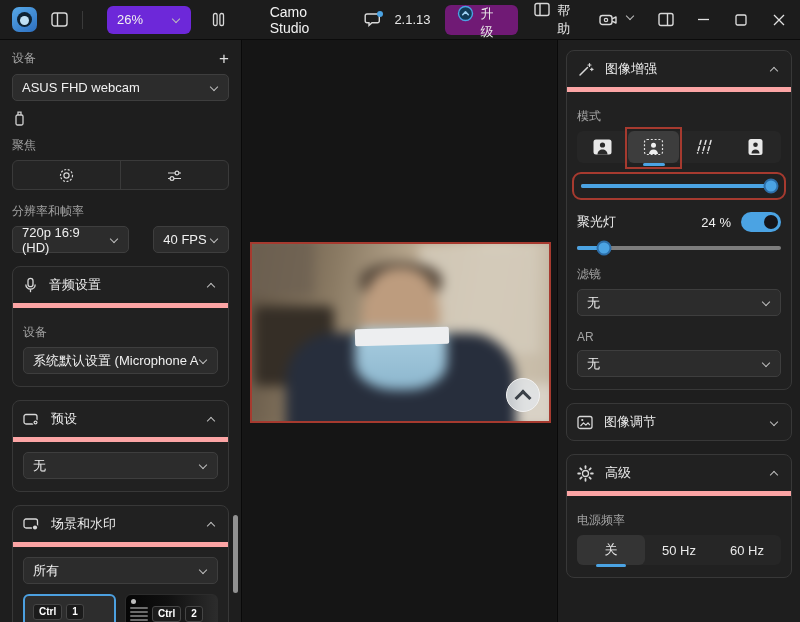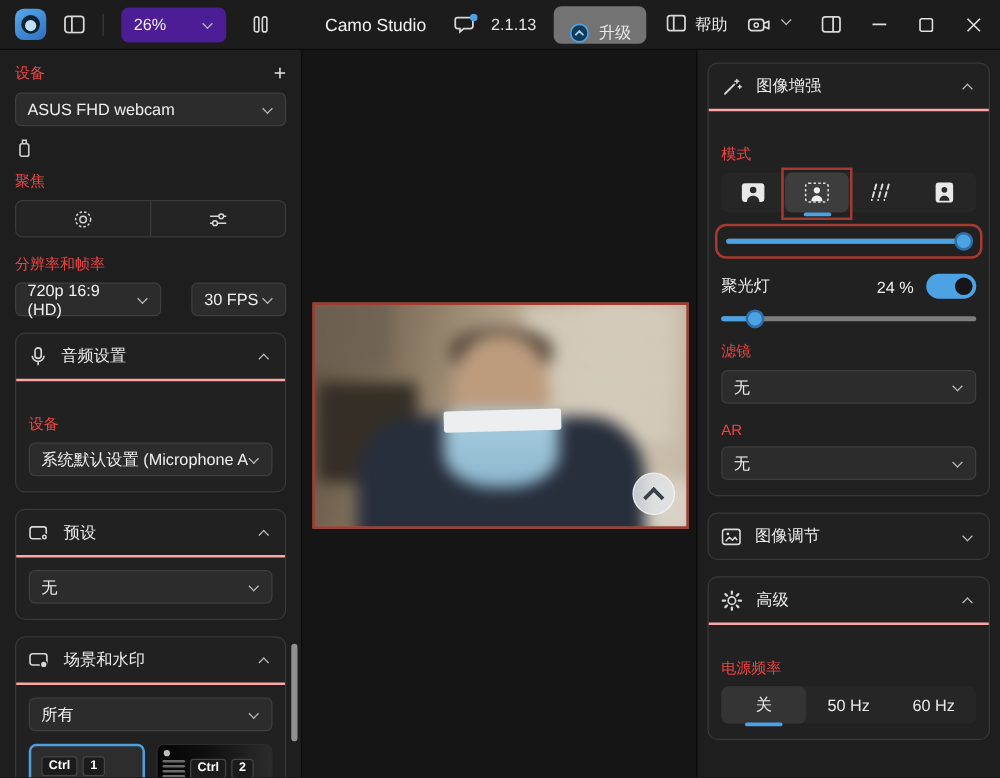--- a/index.html
+++ b/index.html
@@ -6,44 +6,44 @@
 html,body{width:800px;height:622px;overflow:hidden}
 body{font-family:"Liberation Sans",sans-serif;background:#161616;color:#e8e8e8;position:relative}
 svg{display:block}
 
 .titlebar{position:absolute;top:0;left:0;width:800px;height:40px;background:#1c1c1c;border-bottom:1px solid #0b0b0b;display:flex;align-items:center;font-size:13px}
 .applogo{width:25px;height:25px;border-radius:7px;background:linear-gradient(145deg,#57a9e8,#2d6fc0);margin-left:12px;display:flex;align-items:center;justify-content:center}
 .applogo .inner{width:15px;height:15px;border-radius:50%;background:#0e2233;position:relative;overflow:hidden}
 .applogo .inner::after{content:"";position:absolute;left:3px;top:4px;width:9px;height:9px;border-radius:50%;background:#bfe0f5}
 .tbicon{margin-left:14px;display:flex;align-items:center;justify-content:center}
 .vdiv{width:1px;height:18px;background:#3a3a3a;margin-left:14px}
-.zoomdd{margin-left:14px;width:84px;height:28px;background:#4c1d95;border-radius:6px;display:flex;align-items:center;padding:0 10px;color:#f0f0f0}
+.zoomdd{margin-left:24px;width:84px;height:28px;background:#6d28d9;border-radius:6px;display:flex;align-items:center;padding:0 10px;color:#f0f0f0}
 .zoomdd .chev{margin-left:auto}
 .apptitle{margin-left:44px;font-size:14px;color:#f2f2f2}
 .t-right{margin-left:auto;display:flex;align-items:center}
 .version{margin-left:10px;color:#e6e6e6}
-.upgbtn{margin-left:14px;height:30px;background:#737373;border-radius:6px;display:flex;align-items:flex-end;gap:7px;padding:0 12px}
+.upgbtn{margin-left:14px;height:30px;background:#701a75;border-radius:6px;display:flex;align-items:flex-start;gap:7px;padding:0 12px}
 .helpgrp,.camgrp{margin-left:16px;display:flex;align-items:flex-start;gap:7px}
 .winbtn{margin-left:16px;display:flex;align-items:center;justify-content:center;width:22px;height:22px}
 .winbtn.close{margin-right:10px}
 
 .chev{width:9px;height:9px;position:relative;flex:none}
 .chev::before{content:"";position:absolute;left:1px;top:1px;width:5px;height:5px;border-right:1.5px solid #bdbdbd;border-bottom:1.5px solid #bdbdbd;transform:rotate(45deg)}
 .chev.up::before{transform:rotate(-135deg);top:3px}
 
 .leftpanel{position:absolute;top:40px;left:0;width:242px;bottom:0;background:#1e1e1e;border-right:1px solid #090909;padding:8px 12px;overflow:hidden}
 .rightpanel{position:absolute;top:40px;right:0;width:243px;bottom:0;background:#1e1e1e;border-left:1px solid #090909;padding:8px 8px;overflow:hidden}
-.lbl{font-size:12px;color:#ef4444;margin:10px 0 6px}
+.lbl{font-size:12px;color:#a3a3a3;margin:10px 0 6px}
 .row{display:flex;align-items:center}
 .dd{height:27px;background:#2c2c2c;border:1px solid #3e3e3e;border-radius:5px;display:flex;align-items:center;padding:0 9px;font-size:13px;color:#f0f0f0}
 .dd .chev{margin-left:auto}
 .card{border:1px solid #383838;border-radius:8px;margin-top:13px;background:#212121}
 .card-h{display:flex;align-items:center;gap:11px;padding:9px 10px;font-size:13px;color:#ececec}
 .card-h .chev{margin-left:auto;margin-right:2px}
-.card-b{border-top:2px solid #fca5a5;padding:16px 10px 12px}
+.card-b{border-top:5px solid #fca5a5;padding:6px 10px 12px}
 .seg2{display:flex;height:30px;border:1px solid #3a3a3a;border-radius:6px;overflow:hidden;margin-top:4px;background:#242424}
 .seg2>div{flex:1;display:flex;align-items:center;justify-content:center}
 .seg2>div:first-child{border-right:1px solid #3a3a3a}
 .resrow{display:flex;gap:24px}
 .resrow .dd:first-child{flex:1.75}
 .resrow .dd:last-child{flex:1}
 
 .thumbs{display:grid;grid-template-columns:1fr 1fr;gap:9px;margin-top:10px}
 .thumb{height:58px;background:#2e2e2e;border-radius:6px;position:relative;border:1px solid #3a3a3a;overflow:hidden}
 .thumb.sel{border:2px solid #4ca0e0;background:#2d2d2d}
@@ -213,21 +213,21 @@
         </svg>
     </div>
   </div>
   <div class="lbl" style="margin-top:13px">分辨率和帧率</div>
   <div class="resrow">
     <div class="dd">
       <span>720p 16:9 (HD)</span>
       <span class="chev"></span>
     </div>
     <div class="dd">
-      <span>30 FPS</span>
+      <span>40 FPS</span>
       <span class="chev"></span>
     </div>
   </div>
 
   <div class="card">
     <div class="card-h">
       <span>
         <svg width="15" height="17" viewBox="0 0 15 17">
             <rect x="5" y="1.3" width="5" height="8.4" rx="2.5" fill="none" stroke="#d8d8d8" stroke-width="1.3"></rect>
             <path d="M2.8 7.5a4.7 4.7 0 0 0 9.4 0" fill="none" stroke="#d8d8d8" stroke-width="1.3"></path>

